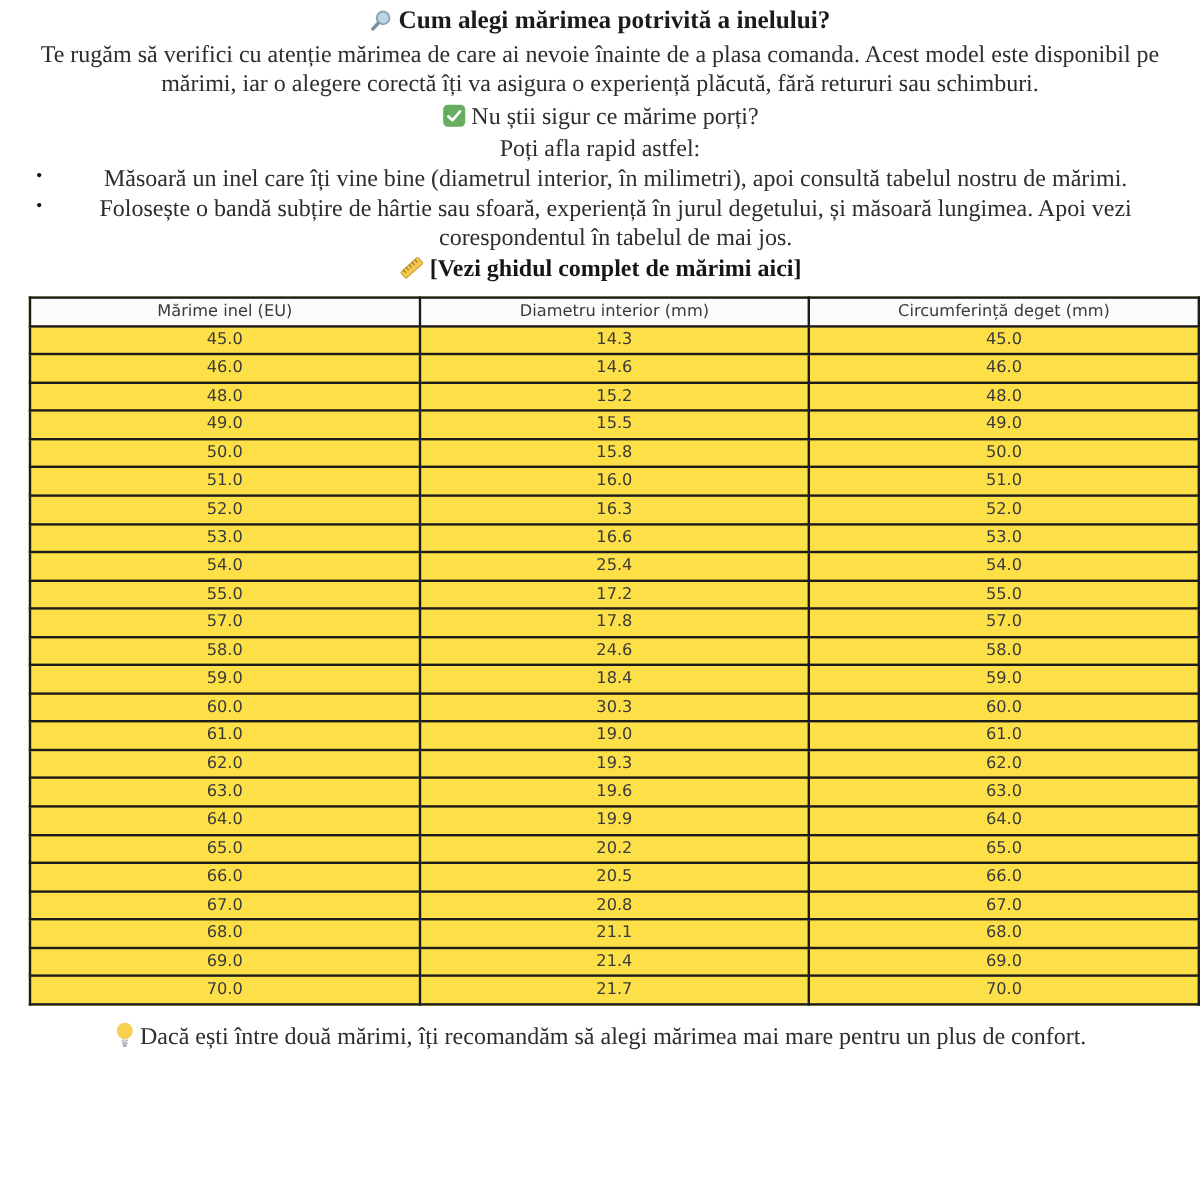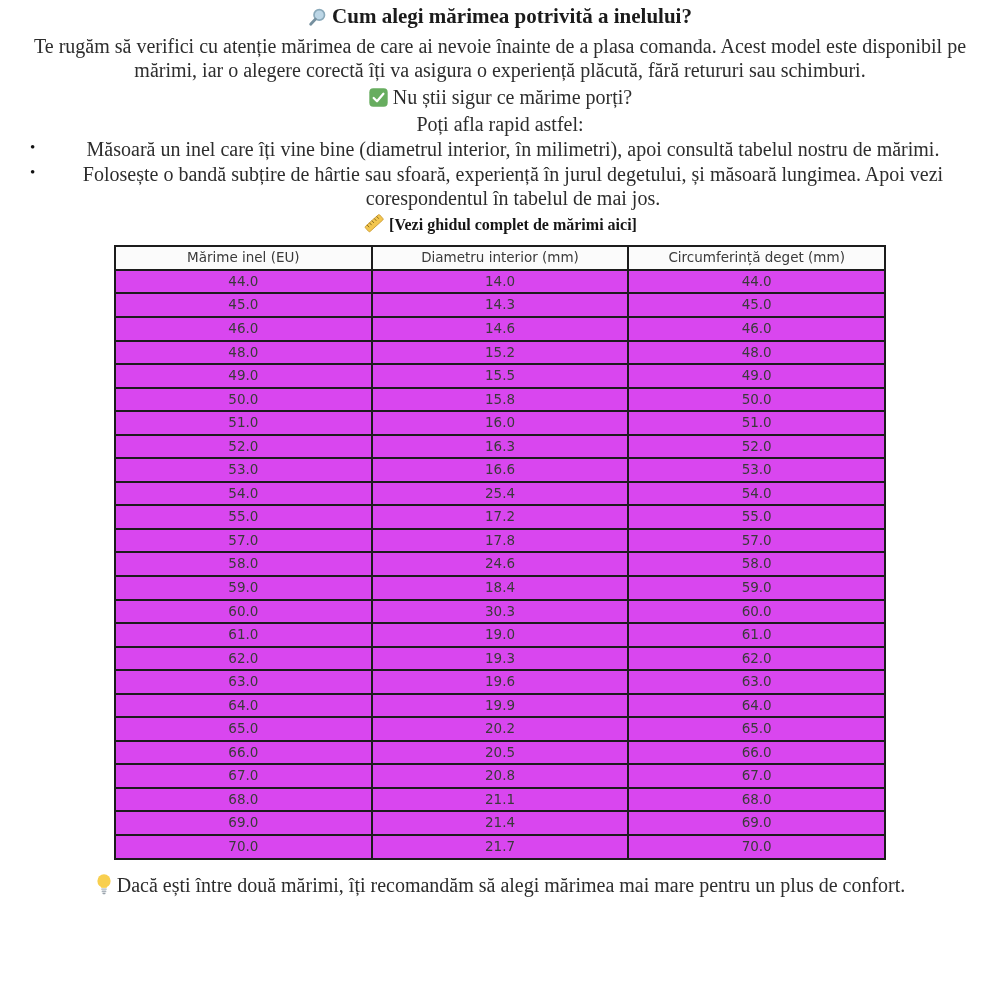--- a/index.html
+++ b/index.html
@@ -56,35 +56,35 @@
     margin: 1px 0;
   }
   ul.steps .bullet {
     position: absolute;
     left: 6px;
     top: 1px;
     font-size: 15px;
     color: #111;
   }
   .guide-line {
-    font-size: 16px;
+    font-size: 20px;
     font-weight: bold;
     color: #161616;
     margin: 2px 0 0 0;
     line-height: 1.2;
     cursor: pointer;
   }
   table.size-table {
     border-collapse: collapse;
     table-layout: fixed;
-    width: 772px;
+    width: 976px;
     margin: 7px auto 0 auto;
     font-family: "DejaVu Sans", sans-serif;
     color: #3a3a3a;
-    background: #d946ef;
+    background: #fde047;
   }
   table.size-table th,
   table.size-table td {
     border: 2px solid #1c1c1c;
     font-size: 13.5px;
     font-weight: normal;
     text-align: center;
     padding: 2px 4px;
     line-height: 1.3;
   }
@@ -152,25 +152,20 @@
   <table class="size-table">
     <thead>
       <tr>
         <th>Mărime inel (EU)</th>
         <th>Diametru interior (mm)</th>
         <th>Circumferință deget (mm)</th>
       </tr>
     </thead>
     <tbody>
         <tr>
-          <td>44.0</td>
-          <td>14.0</td>
-          <td>44.0</td>
-        </tr>
-        <tr>
           <td>45.0</td>
           <td>14.3</td>
           <td>45.0</td>
         </tr>
         <tr>
           <td>46.0</td>
           <td>14.6</td>
           <td>46.0</td>
         </tr>
         <tr>

